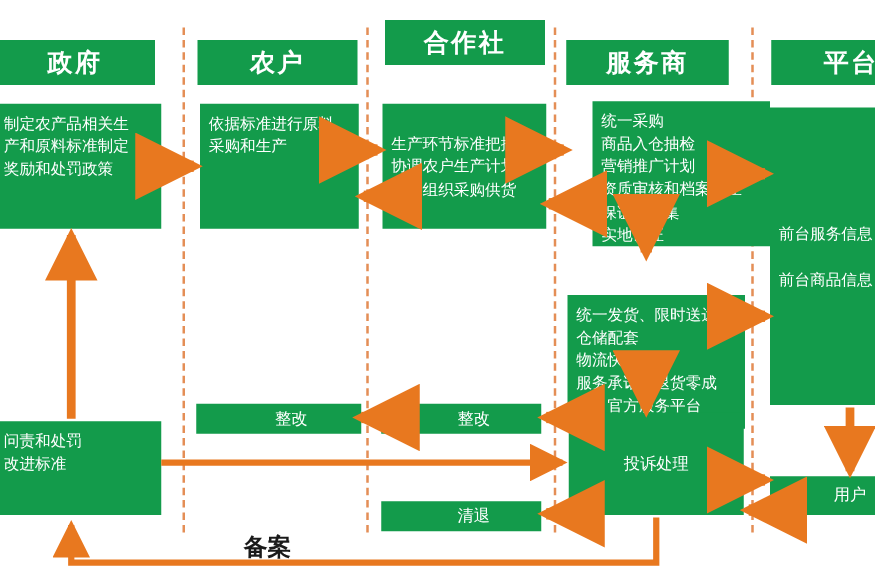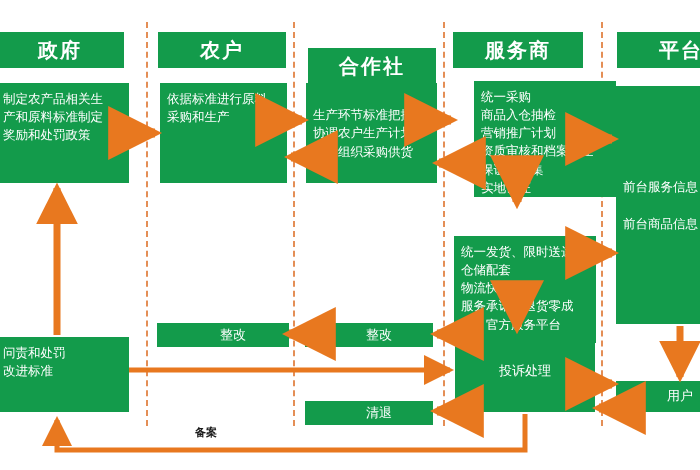--- a/index.html
+++ b/index.html
@@ -64,21 +64,21 @@
     display: flex;
     align-items: center;
     justify-content: center;
     font-size: 13px;
     height: 24px;
     padding-left: 20px;
   }
   .plain-label {
     position: absolute;
     color: #1a1a1a;
-    font-size: 11px;
+    font-size: 19px;
     font-weight: bold;
   }
   svg.arrows {
     position: absolute;
     left: 0;
     top: 0;
     width: 700px;
     height: 470px;
     pointer-events: none;
   }
@@ -92,21 +92,21 @@
   <div class="lane-divider" style="left:293px;"></div>
   <div class="lane-divider" style="left:443px;"></div>
   <div class="lane-divider" style="left:601px;"></div>
 
   <div class="lane-header" style="left:-4px; top:32px; width:128px;">
     <span>政府</span>
   </div>
   <div class="lane-header" style="left:158px; top:32px; width:128px;">
     <span>农户</span>
   </div>
-  <div class="lane-header" style="left:308px; top:48px; width:128px;">
+  <div class="lane-header" style="left:308px; top:16px; width:128px;">
     <span>合作社</span>
   </div>
   <div class="lane-header" style="left:453px; top:32px; width:130px;">
     <span>服务商</span>
   </div>
   <div class="lane-header" style="left:617px; top:32px; width:128px;">
     <span>平台</span>
   </div>
 
   <div class="box pad" style="left:-4px; top:83px; width:133px; height:100px;">

